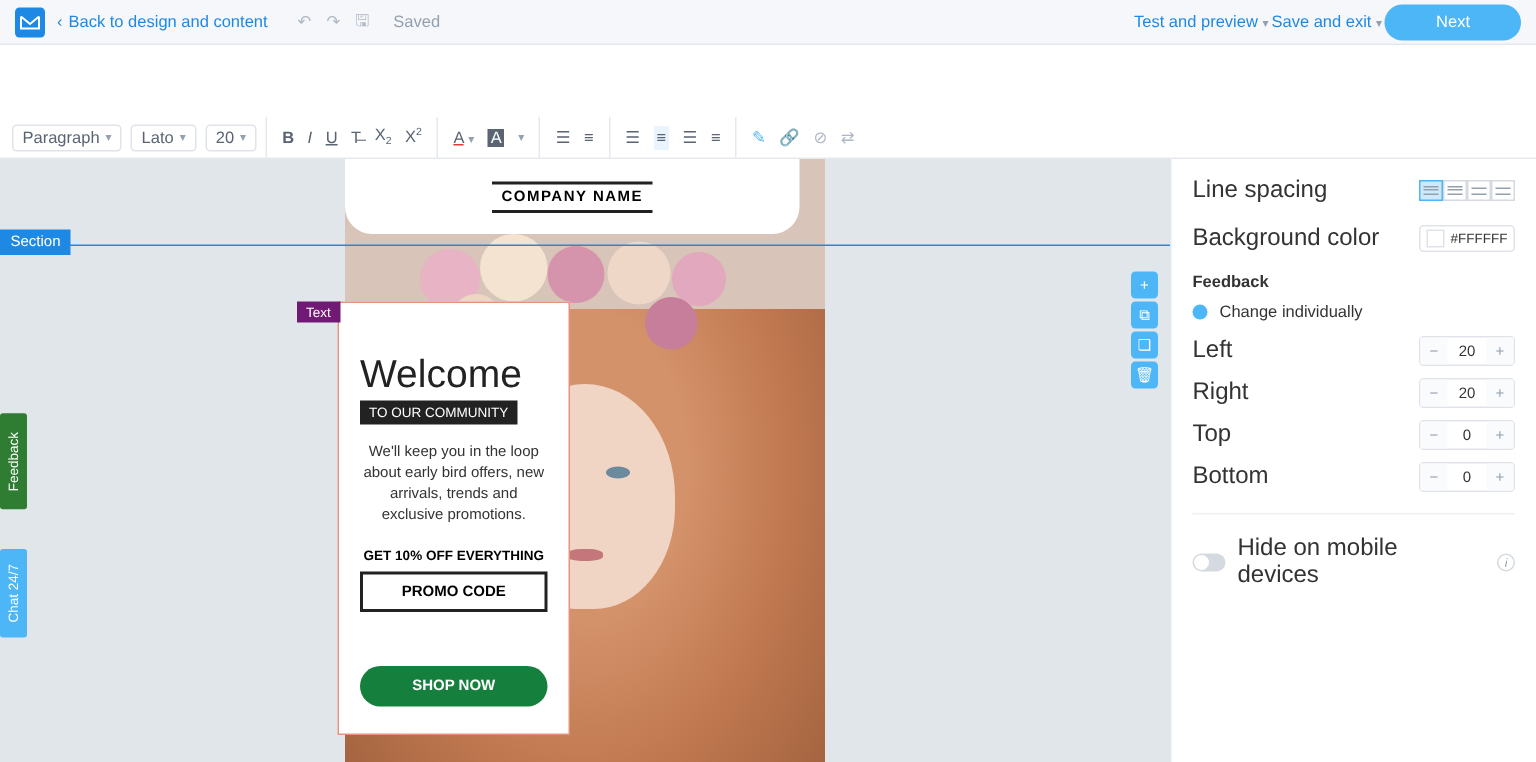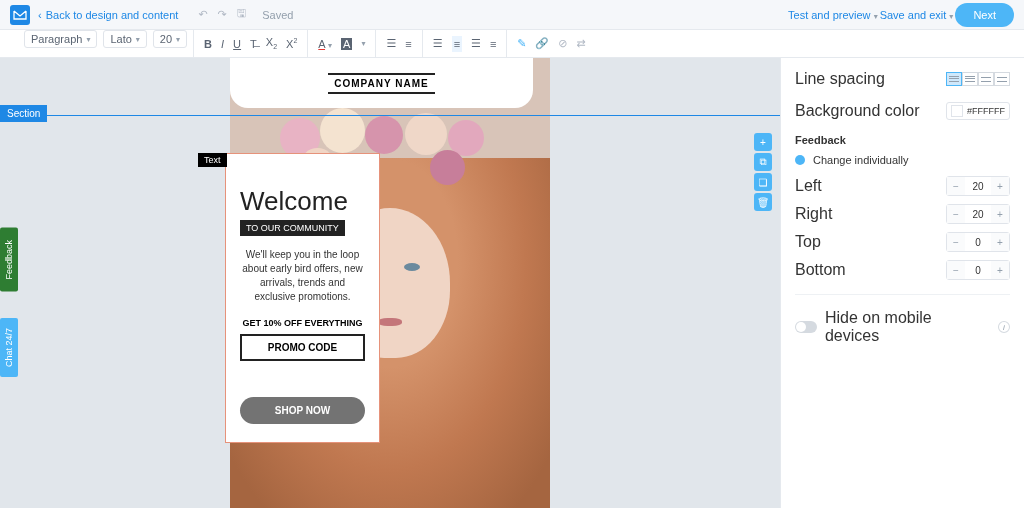--- a/index.html
+++ b/index.html
@@ -4,22 +4,22 @@
 <style>
 * { box-sizing: border-box; margin: 0; padding: 0; font-family: -apple-system, BlinkMacSystemFont, "Segoe UI", Arial, sans-serif; }
 body { width: 1024px; height: 508px; overflow: hidden; }
 .topbar { height: 30px; background: #f5f7fa; border-bottom: 1px solid #e5e9ee; display: flex; align-items: center; padding: 0 10px; font-size: 11px; }
 .logo { width: 20px; height: 20px; background: #1e88e5; border-radius: 3px; display: flex; align-items: center; justify-content: center; color: #fff; margin-right: 8px; }
 .back-link { color: #1e88e5; cursor: pointer; }
 .tb-icons { margin-left: 20px; color: #b0b8c4; display: flex; gap: 10px; align-items: center; }
 .saved { color: #94a0ad; margin-left: 6px; }
 .tb-right { margin-left: auto; display: flex; align-items: center; gap: 2px; }
 .link-blue { color: #1e88e5; cursor: pointer; }
-.next-btn { background: #4db6f7; color: #fff; padding: 6px 18px; border-radius: 14px; cursor: pointer; font-size: 11px; }
-.toolbar { height: 28px; background: #fff; border-bottom: 1px solid #e5e9ee; display: flex; align-items: flex-start; padding: 0 24px; font-size: 11px; }
+.next-btn { background: #4db6f7; color: #fff; padding: 6px 34px; border-radius: 14px; cursor: pointer; font-size: 11px; }
+.toolbar { height: 28px; background: #fff; border-bottom: 1px solid #e5e9ee; display: flex; align-items: center; padding: 0 8px; font-size: 11px; margin-top: 48px; }
 .sel { border: 1px solid #e0e4ea; border-radius: 3px; padding: 2px 6px; display: flex; align-items: center; gap: 4px; color: #5a6472; margin-right: 6px; cursor: pointer; }
 .caret { font-size: 8px; color: #94a0ad; }
 .tgroup { display: flex; align-items: center; gap: 9px; color: #5a6472; border-left: 1px solid #e5e9ee; padding: 0 10px; height: 100%; }
 .ticon { cursor: pointer; font-size: 11px; }
 .main { display: flex; height: 450px; }
 .canvas { flex: 1; background: #e1e6eb; position: relative; overflow: hidden; }
 .section-tag { position: absolute; top: 47px; left: 0; background: #1e88e5; color: #fff; font-size: 10px; padding: 3px 7px; z-index: 3; }
 .section-border { position: absolute; top: 57px; left: 0; right: 0; height: 1px; border-top: 1px solid #1e88e5; z-index: 2; }
 .feedback { position: absolute; top: 170px; left: 0; background: #2e7d32; color: #fff; font-size: 9px; padding: 12px 4px; writing-mode: vertical-rl; transform: rotate(180deg); z-index: 4; border-radius: 2px; }
 .chat { position: absolute; top: 260px; left: 0; background: #4db6f7; color: #fff; font-size: 9px; padding: 10px 4px; writing-mode: vertical-rl; transform: rotate(180deg); z-index: 4; border-radius: 2px; }
@@ -27,27 +27,27 @@
 .hair { position: absolute; top: 100px; left: 0; right: 0; bottom: 0; background: radial-gradient(ellipse at 50% 30%, #d4926a 30%, #c07850 60%, #a56540 90%); }
 .face { position: absolute; top: 150px; left: 100px; width: 120px; height: 150px; background: #f0d5c5; border-radius: 50% 50% 45% 45%; }
 .eye { position: absolute; top: 55px; width: 16px; height: 8px; background: #6b8a9e; border-radius: 50%; }
 .eye.l { left: 30px; } .eye.r { right: 30px; }
 .lips { position: absolute; top: 110px; left: 48px; width: 24px; height: 8px; background: #c4767a; border-radius: 40%; }
 .flowers { position: absolute; top: 50px; left: 40px; right: 40px; height: 90px; }
 .flower { position: absolute; border-radius: 50%; }
 .company-tab { position: absolute; top: 0; left: 230px; width: 303px; height: 50px; background: #fff; border-radius: 0 0 18px 18px; display: flex; align-items: center; justify-content: center; z-index: 3; }
 .company-inner { border-top: 2px solid #222; border-bottom: 2px solid #222; padding: 3px 6px; font-size: 10px; letter-spacing: 1px; font-weight: 700; }
 .text-block { position: absolute; top: 95px; left: 225px; width: 155px; background: #fff; border: 1px solid #e6927a; z-index: 2; padding: 12px 14px 18px; }
-.text-tag { position: absolute; top: -1px; left: -28px; background: #000000; color: #fff; font-size: 9px; padding: 2px 6px; }
+.text-tag { position: absolute; top: -1px; left: -28px; background: #701a75; color: #fff; font-size: 9px; padding: 2px 6px; }
 .welcome { font-size: 26px; font-weight: 400; color: #222; margin: 20px 0 0; }
 .subtitle { background: #222; color: #fff; font-size: 9px; padding: 3px 6px; display: inline-block; margin-bottom: 12px; }
 .body { font-size: 10px; color: #333; text-align: center; line-height: 1.4; margin-bottom: 14px; }
 .promo-title { font-size: 9px; font-weight: 700; text-align: center; margin-bottom: 6px; }
 .promo-box { border: 2px solid #222; text-align: center; padding: 6px; font-size: 10px; font-weight: 700; margin-bottom: 19px; }
-.shop-btn { background: #737373; color: #fff; text-align: center; padding: 8px; border-radius: 16px; font-size: 10px; font-weight: 600; cursor: pointer; margin-top: 36px; }
+.shop-btn { background: #15803d; color: #fff; text-align: center; padding: 8px; border-radius: 16px; font-size: 10px; font-weight: 600; cursor: pointer; margin-top: 36px; }
 .actions { position: absolute; top: 75px; right: 8px; display: flex; flex-direction: column; gap: 2px; z-index: 3; }
 .ab { width: 18px; height: 18px; background: #4db6f7; color: #fff; border-radius: 3px; display: flex; align-items: center; justify-content: center; font-size: 10px; cursor: pointer; }
 .side { width: 244px; background: #fff; border-left: 1px solid #e5e9ee; padding: 12px 14px; font-size: 11px; color: #333; }
 .side-back { color: #1e88e5; margin-bottom: 14px; cursor: pointer; font-size: 10px; }
 .row { display: flex; align-items: center; justify-content: space-between; margin-bottom: 14px; }
 .label { font-size: 16px; color: #333; }
 .spacing-opts { display: flex; gap: 0; }
 .sp { width: 16px; height: 14px; border: 1px solid #d5dae0; display: flex; flex-direction: column; justify-content: space-around; padding: 2px; cursor: pointer; }
 .sp.active { background: #cfe8fb; border-color: #4db6f7; }
 .sp span { height: 1px; background: #94a0ad; display: block; }

